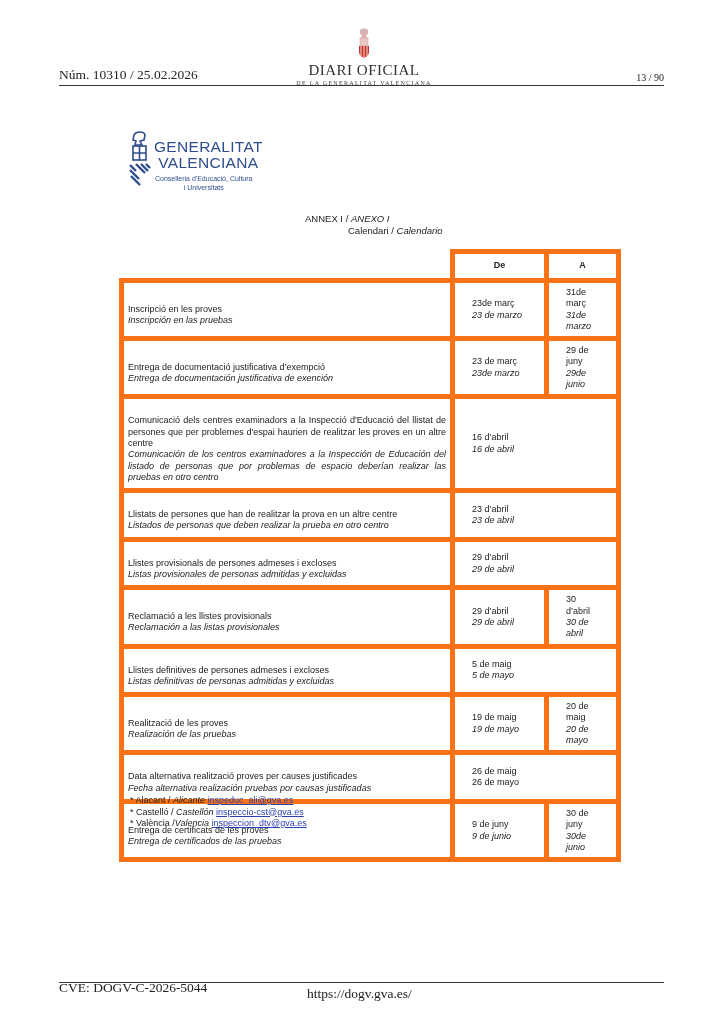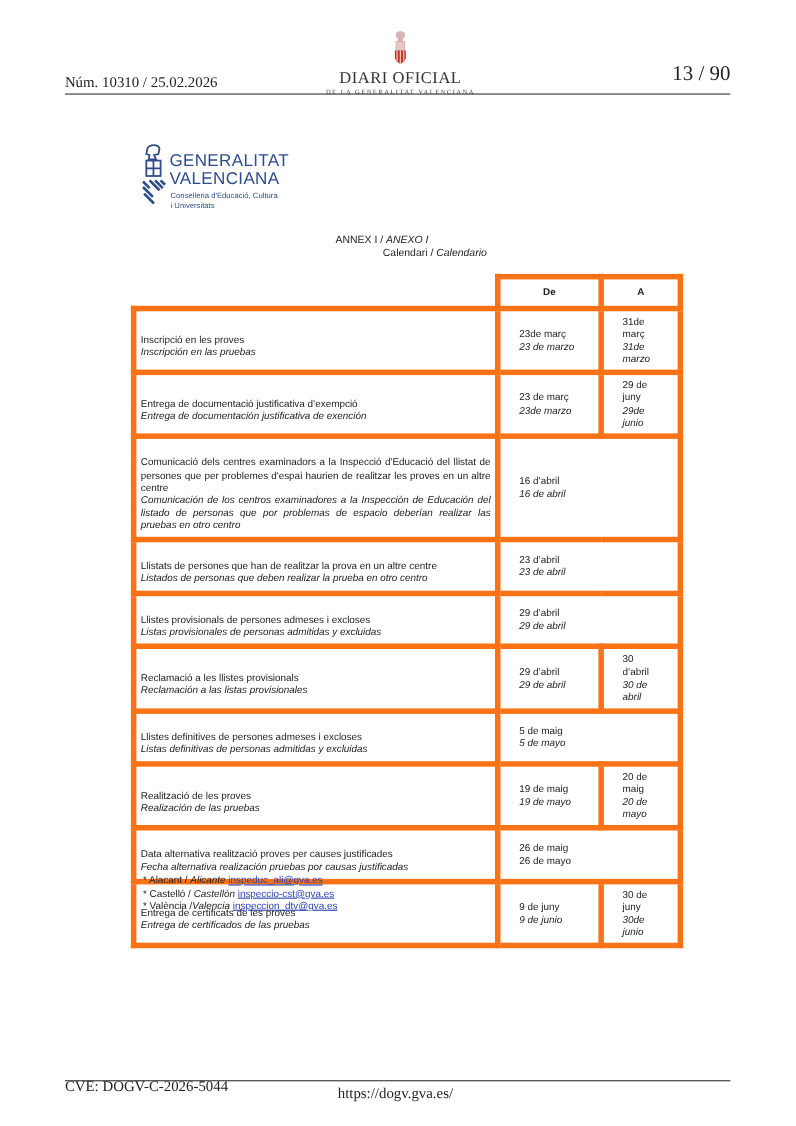--- a/index.html
+++ b/index.html
@@ -2,28 +2,28 @@
 <html><head>
 <meta charset="utf-8">
 <style>
   html, body { margin: 0; padding: 0; background: #ffffff; }
   body { width: 724px; height: 1024px; position: relative; overflow: hidden; color: #222; }
   .serif { font-family: "Liberation Serif", "DejaVu Serif", serif; }
   .sans { font-family: "Liberation Sans", "DejaVu Sans", sans-serif; }
 
   
   .hdr-left { position: absolute; left: 59px; top: 67px; font-size: 13.5px; }
-  .hdr-right { position: absolute; right: 60px; top: 57px; font-size: 19px; }
+  .hdr-right { position: absolute; right: 60px; top: 72px; font-size: 10px; }
   .hdr-logo { position: absolute; left: 289px; top: 28px; width: 150px; text-align: center; }
   .hdr-title { font-size: 15px; letter-spacing: 0.5px; line-height: 17px; color: #333; }
   .hdr-sub { font-size: 6px; letter-spacing: 1.3px; color: #444; margin-top: 1px; }
   .hdr-line { position: absolute; left: 59px; right: 60px; top: 85px; border-top: 1px solid #333; }
 
   
-  .gva-logo { position: absolute; left: 128px; top: 131px; width: 170px; height: 68px; }
+  .gva-logo { position: absolute; left: 128px; top: 131px; width: 170px; height: 68px; text-align: center; }
   .gva-name { position: absolute; left: 26px; top: 8px; color: #2e4d8c; font-family: "Liberation Sans", "DejaVu Sans", sans-serif; font-size: 15.5px; line-height: 16px; letter-spacing: 0.3px; }
   .gva-sub { position: absolute; left: 27px; top: 44px; color: #2e4d8c; font-family: "Liberation Sans", "DejaVu Sans", sans-serif; font-size: 7px; line-height: 8.5px; }
 
   
   .annex { position: absolute; left: 305px; top: 213px; font-size: 9.5px; line-height: 12px; }
   .annex .l2 { padding-left: 6px; margin-left: 37px; }
 
   
   table.cal { position: absolute; left: 119px; top: 249px; border-collapse: collapse; font-family: "Liberation Sans", "DejaVu Sans", sans-serif; font-size: 9px; line-height: 11.3px; color: #222; }
   table.cal td, table.cal th { border: 5px solid #f97316; }

